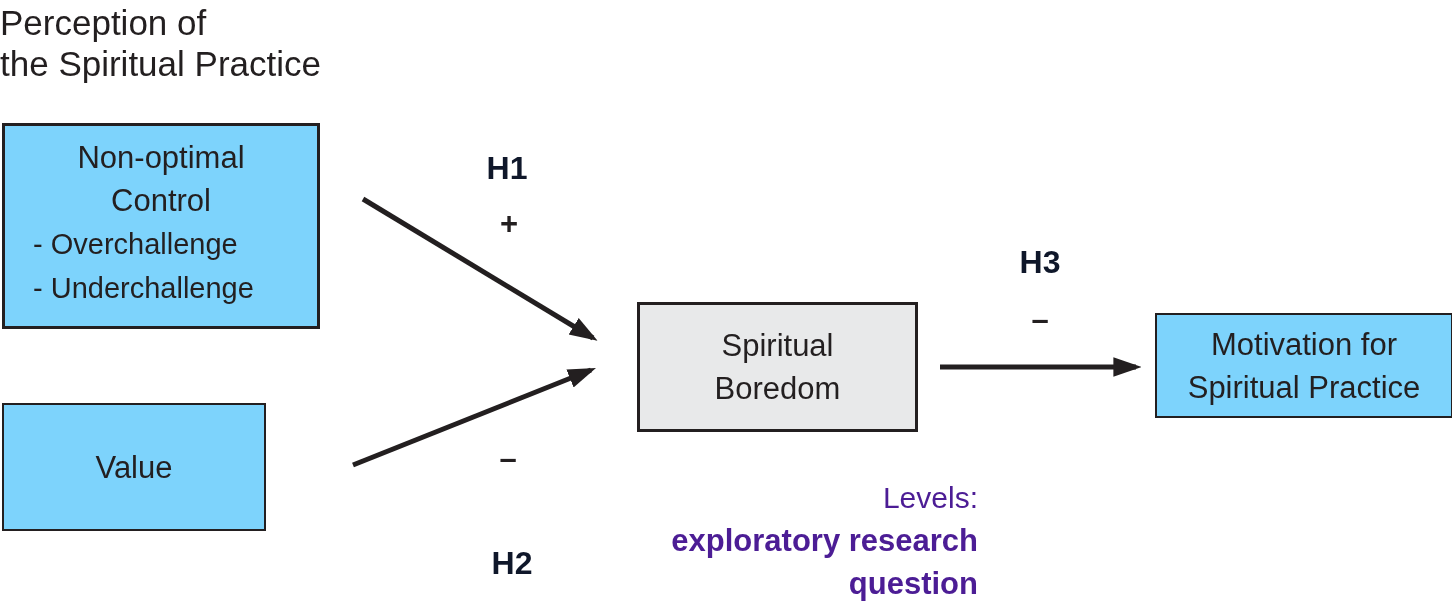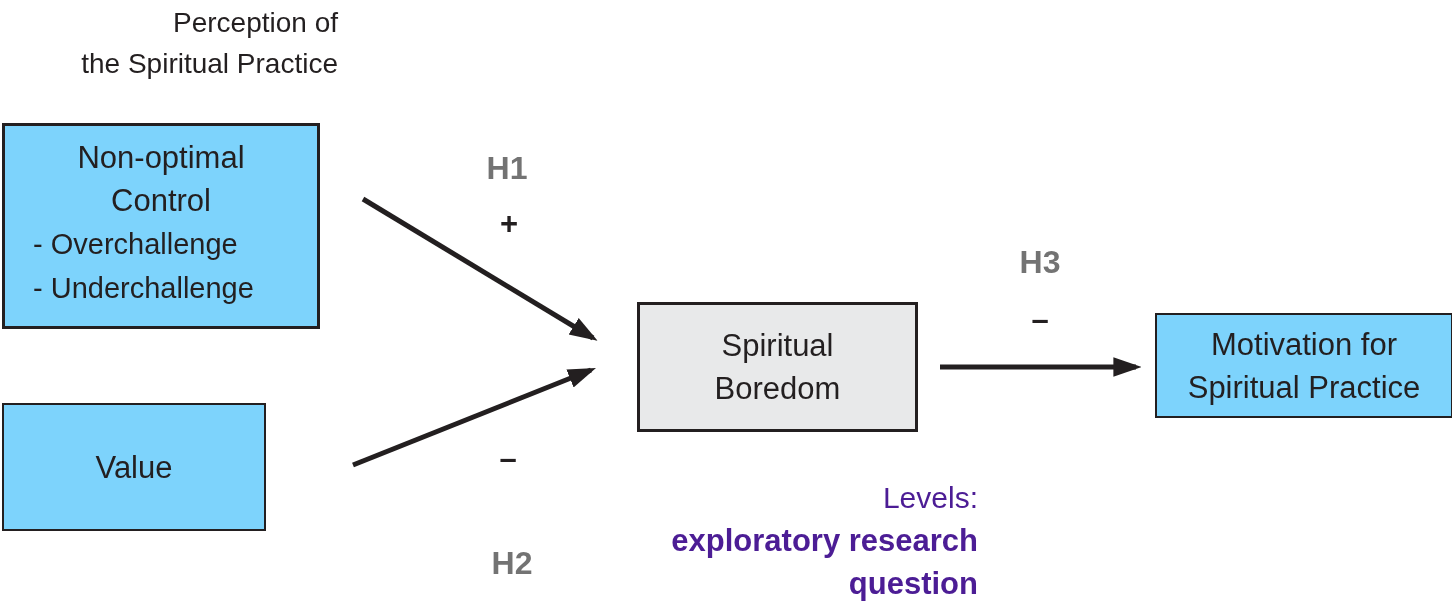--- a/index.html
+++ b/index.html
@@ -16,22 +16,22 @@
     color: #231f20;
     overflow: hidden;
   }
   .abs { position: absolute; }
 
   
   .header-label {
     left: 0px;
     top: 2px;
     width: 338px;
-    text-align: right;
-    font-size: 28px;
+    text-align: left;
+    font-size: 35px;
     line-height: 41px;
     color: #231f20;
   }
 
   
   .node {
     box-sizing: border-box;
     border: 3px solid #231f20;
     background: #7dd3fc;
     display: flex;
@@ -80,21 +80,21 @@
     height: 105px;
     border-width: 2px;
   }
 
   
   .hyp {
     width: 100px;
     text-align: center;
     font-weight: bold;
     font-size: 32px;
-    color: #737373;
+    color: #0f172a;
   }
   .sign {
     width: 100px;
     text-align: center;
     font-weight: bold;
     font-size: 31px;
     color: #231f20;
   }
   .h1-label { left: 457px; top: 150px; }
   .h1-sign  { left: 459px; top: 206px; }

